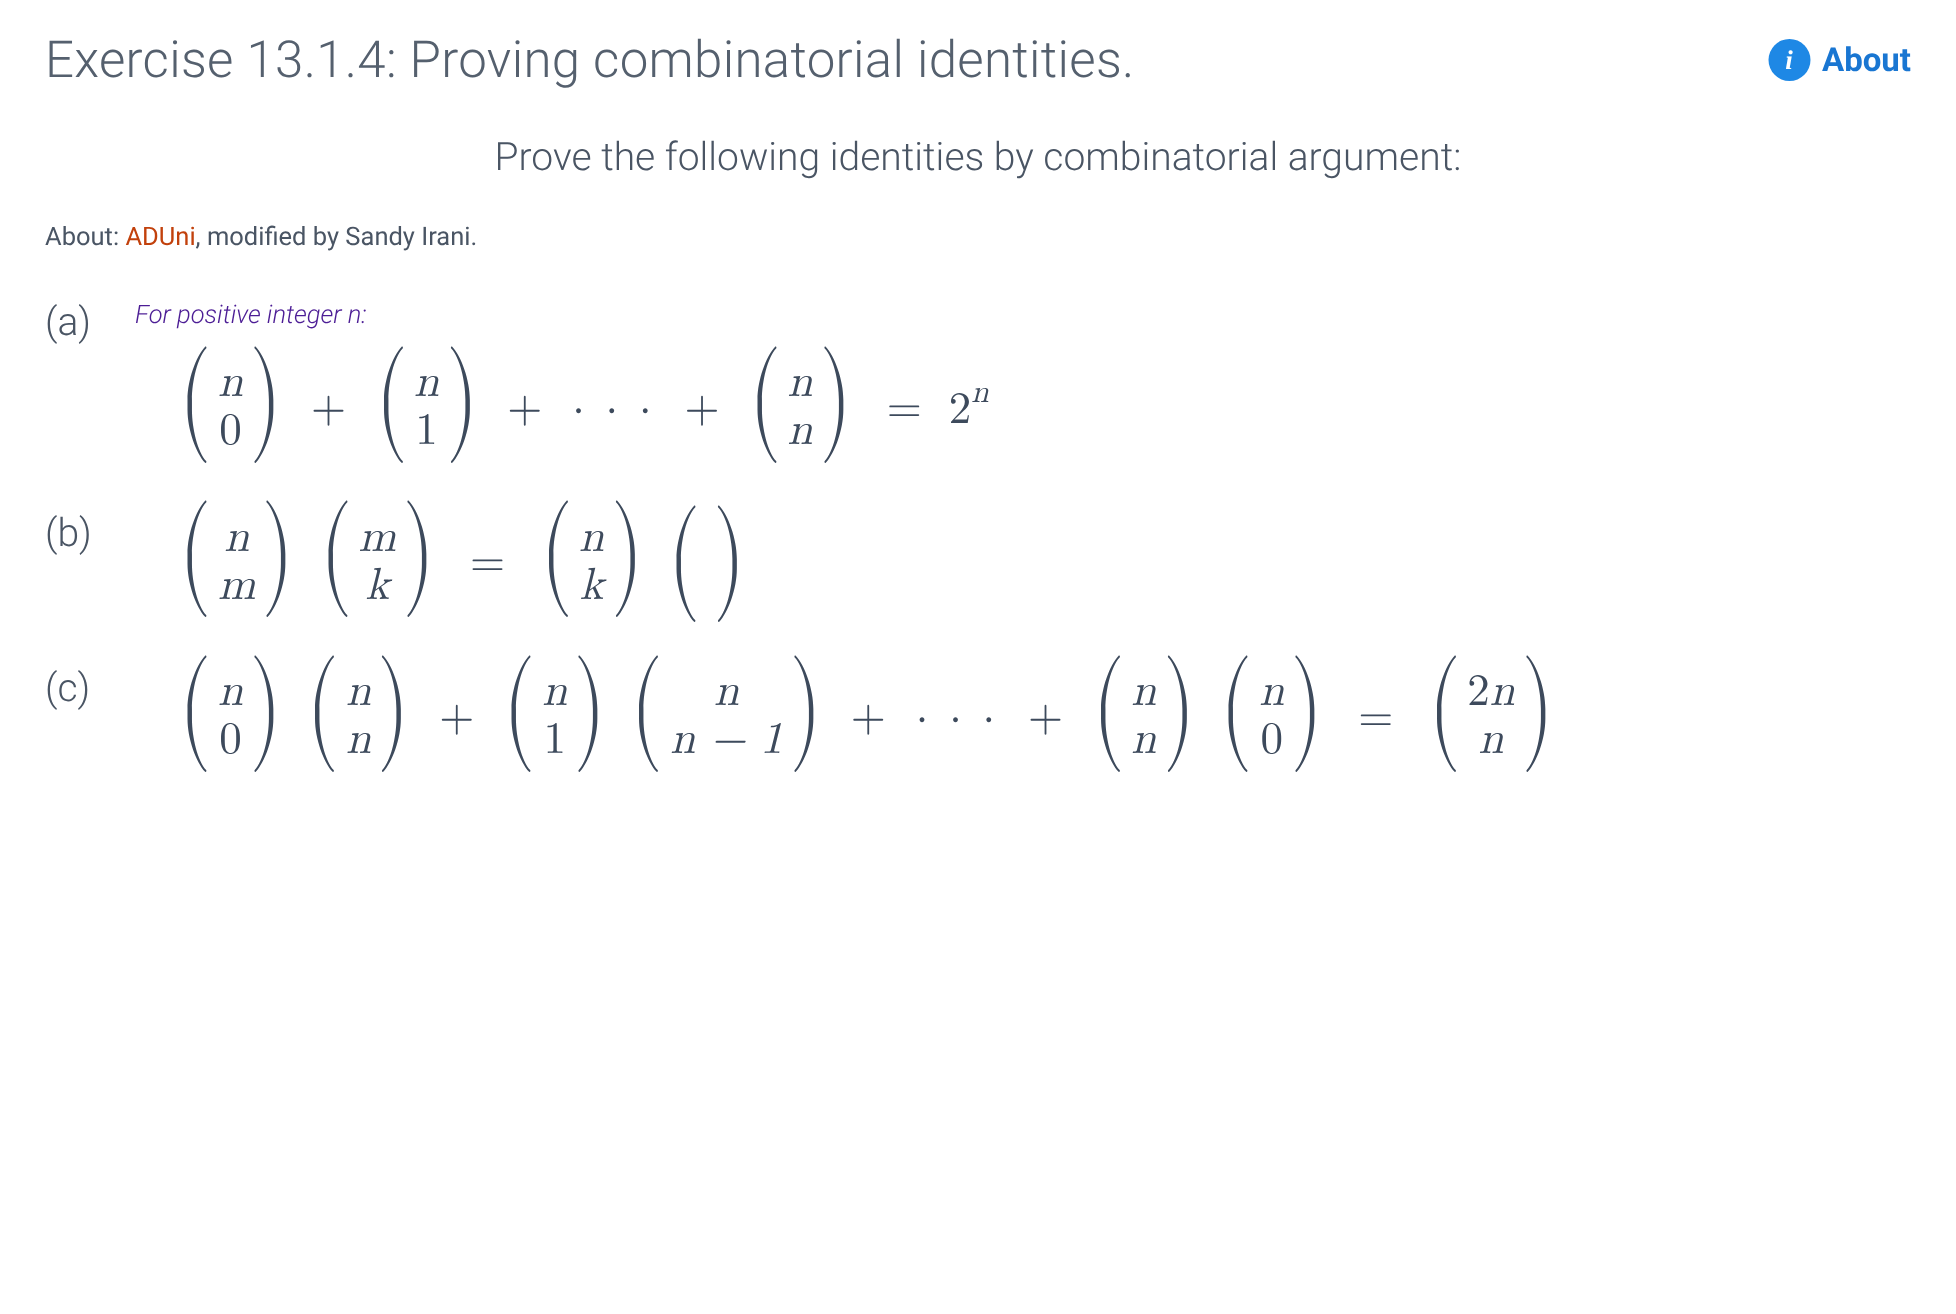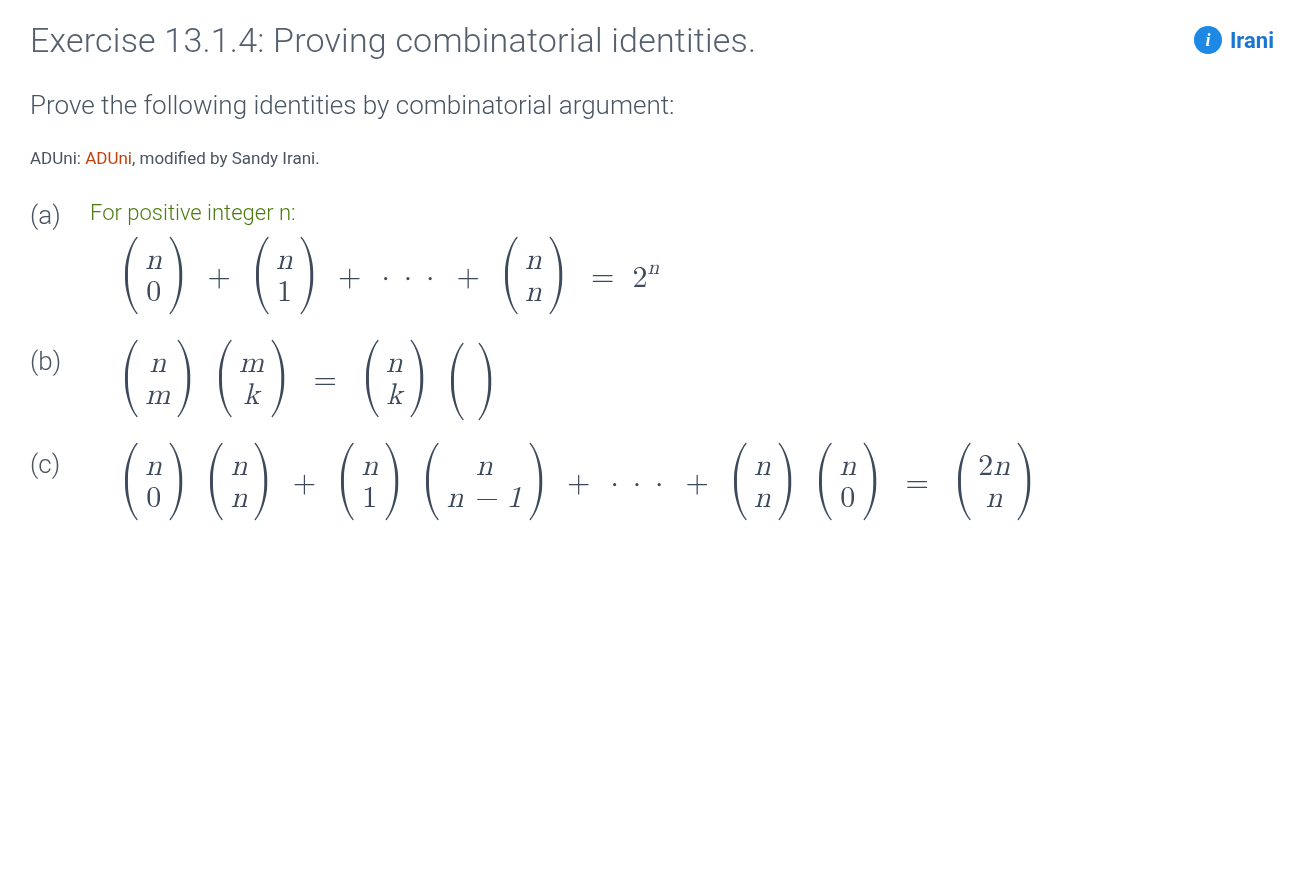--- a/index.html
+++ b/index.html
@@ -48,20 +48,21 @@
     font-style: italic;
     font-weight: bold;
     font-size: 18px;
     line-height: 1;
   }
   .prompt {
     font-size: 26px;
     font-weight: 300;
     color: #4a5564;
     margin: 6px 0 28px 0;
+    text-align: center;
   }
   .source {
     font-size: 17px;
     color: #4a5564;
     margin-bottom: 32px;
   }
   .source a {
     color: #c2410c;
     text-decoration: none;
     cursor: pointer;
@@ -74,24 +75,25 @@
   .part-label {
     font-size: 26px;
     font-weight: 300;
     color: #4a5564;
     flex: 0 0 40px;
   }
   .part-body {
     flex: 1;
   }
   .part-lead {
-    font-size: 22px;
-    font-weight: 300;
-    color: #4d7c0f;
+    font-size: 17px;
+    font-weight: 300;
+    color: #4c1d95;
     margin-bottom: 18px;
+    font-style: italic;
   }
 
   
   .math {
     font-family: "Latin Modern Math", "STIX Two Math", Cambria Math, Georgia, serif;
     font-size: 30px;
     color: #3d4a5c;
     display: flex;
     align-items: center;
     flex-wrap: nowrap;
@@ -135,28 +137,28 @@
 </style>
 </head>
 <body>
 
 <div class="page">
 
   <div class="header">
     <div class="title">Exercise 13.1.4: Proving combinatorial identities.</div>
     <div class="about">
       <span class="info-circle">i</span>
-      <span>Irani</span>
+      <span>About</span>
     </div>
   </div>
 
   <div class="prompt">Prove the following identities by combinatorial argument:</div>
 
   <div class="source">
-    <span>ADUni: </span><a>ADUni</a><span>, modified by Sandy Irani.</span>
+    <span>About: </span><a>ADUni</a><span>, modified by Sandy Irani.</span>
   </div>
 
   <div class="part">
     <div class="part-label">(a)</div>
     <div class="part-body">
       <div class="part-lead">For positive integer n:</div>
       <div class="math">
         <span class="binom">
           <span class="paren">(</span>
           <span class="binom-col">

